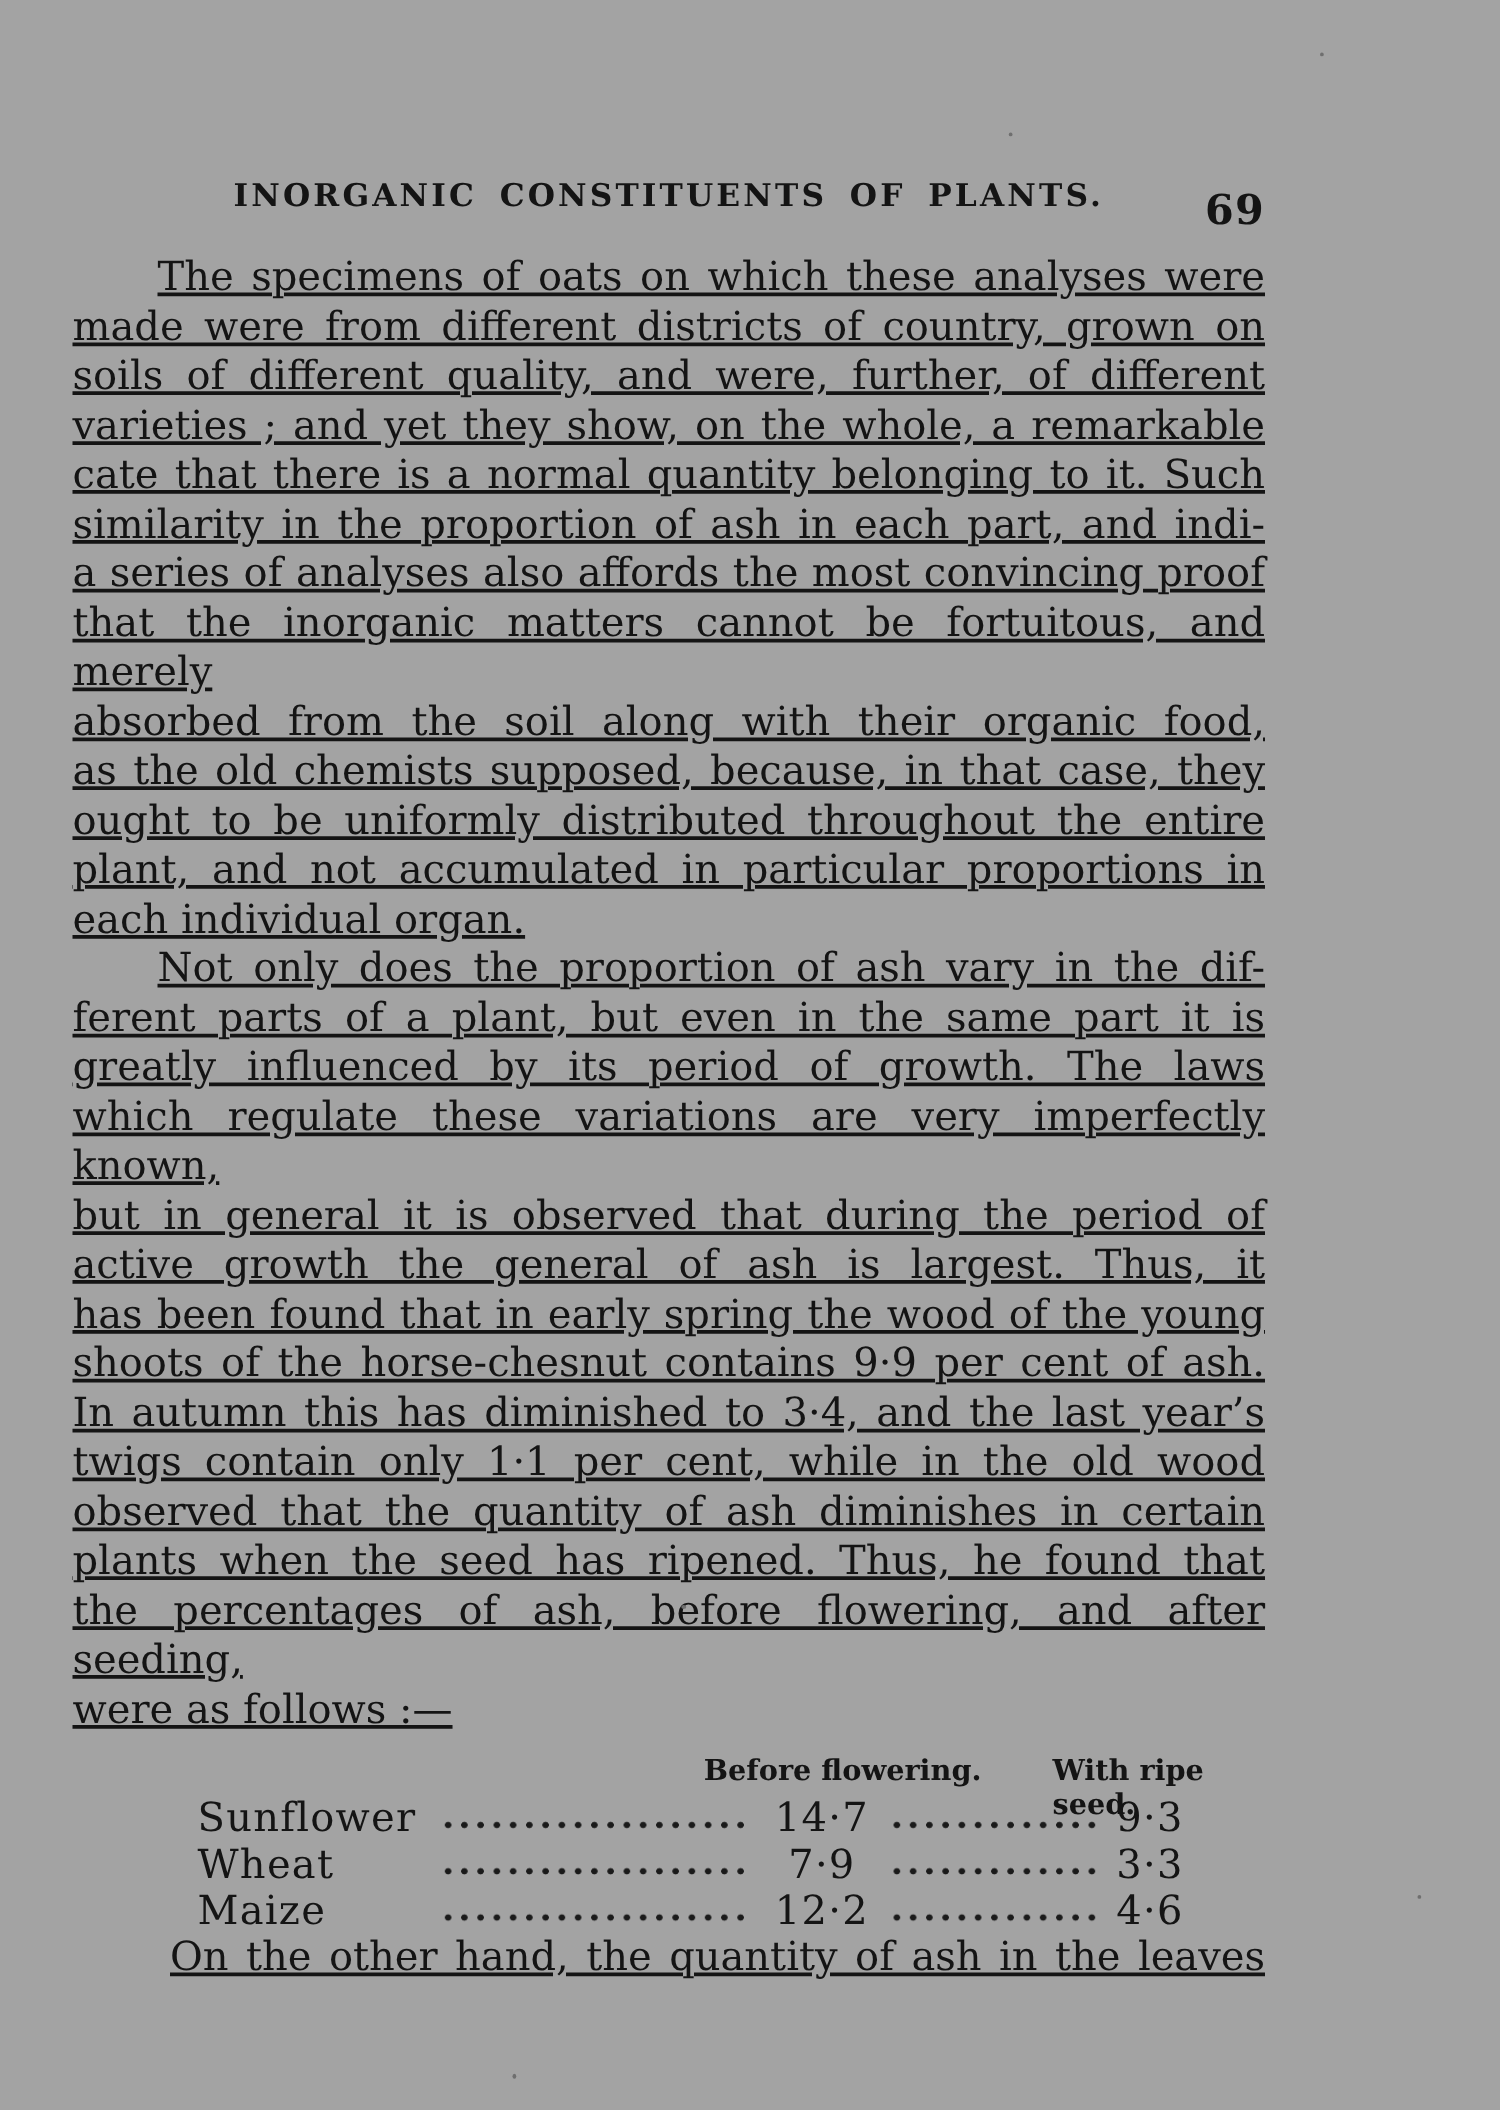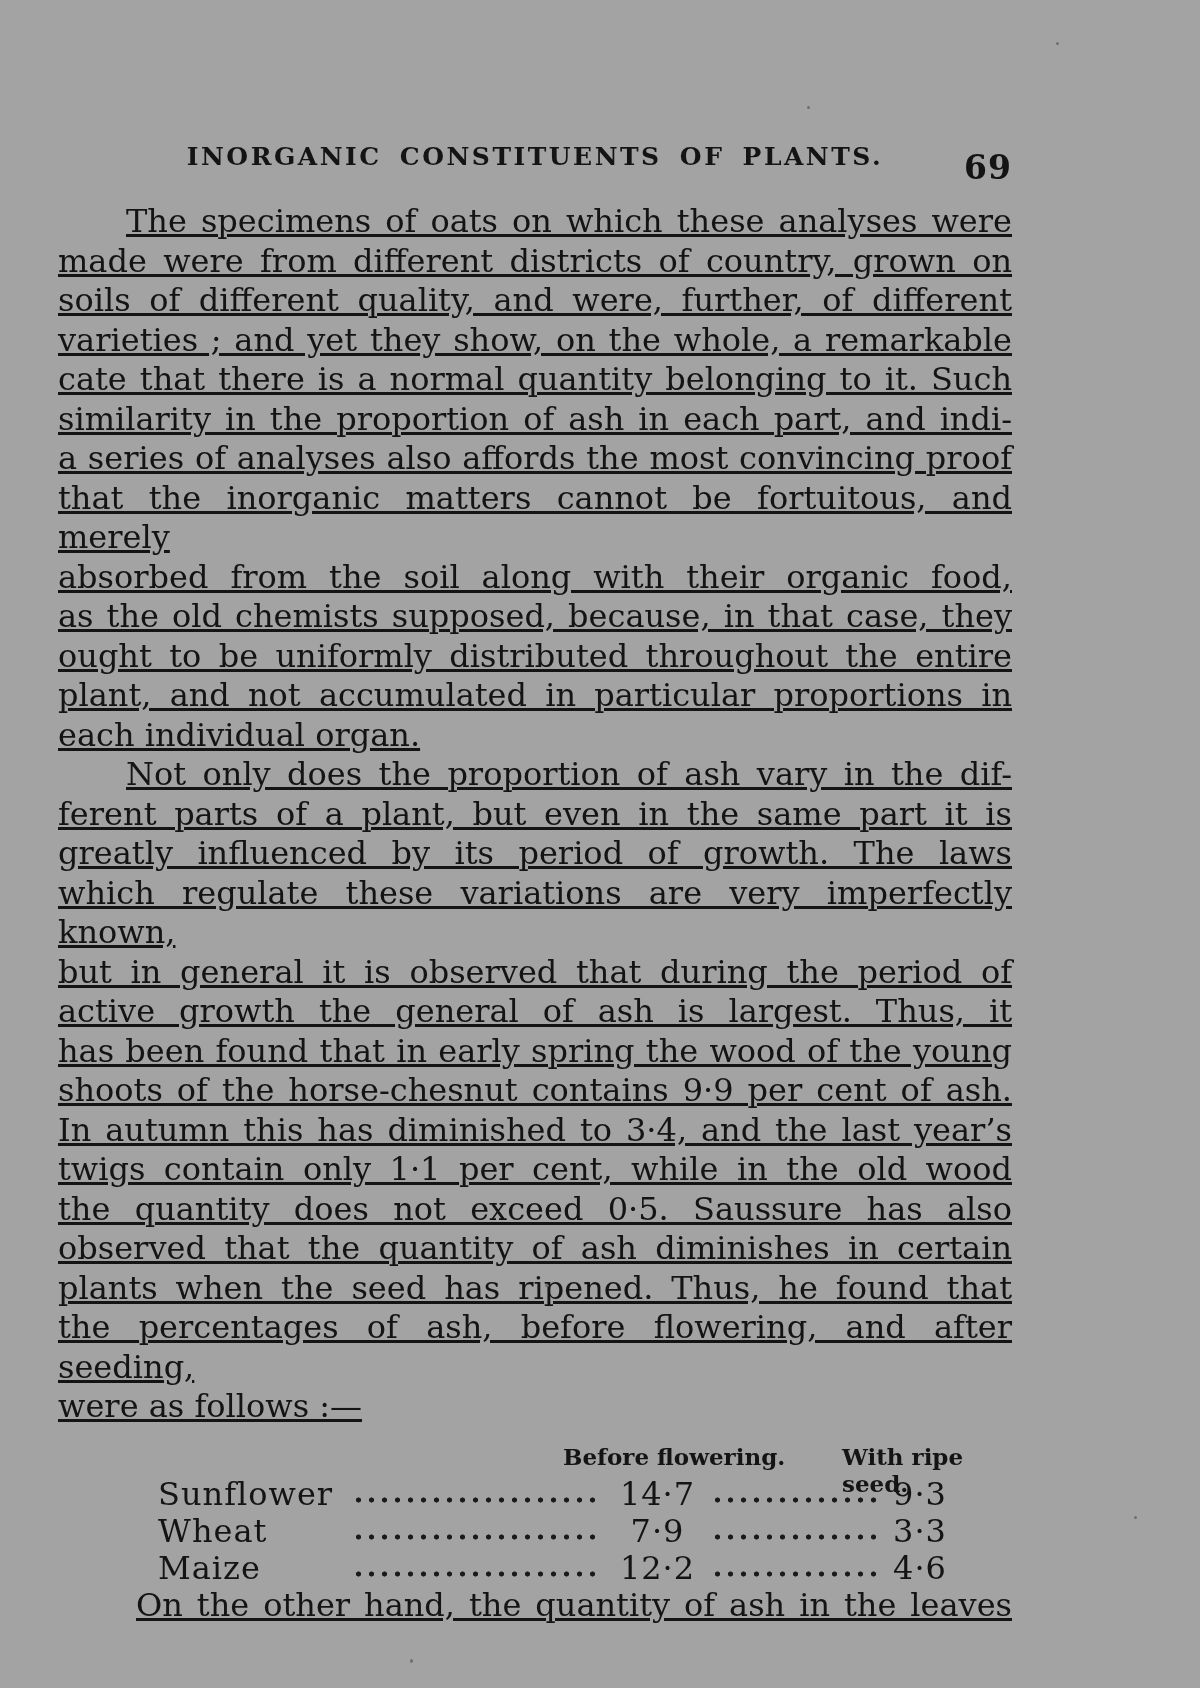--- a/index.html
+++ b/index.html
@@ -141,21 +141,20 @@
       <div class="line indent">Not only does the proportion of ash vary in the dif-</div>
       <div class="line">ferent parts of a plant, but even in the same part it is</div>
       <div class="line">greatly influenced by its period of growth.  The laws</div>
       <div class="line">which regulate these variations are very imperfectly known,</div>
       <div class="line">but in general it is observed that during the period of</div>
       <div class="line">active growth the general of ash is largest.   Thus, it</div>
       <div class="line">has been found that in early spring the wood of the young</div>
       <div class="line">shoots of the horse-chesnut contains 9·9 per cent of ash.</div>
       <div class="line">In autumn this has diminished to 3·4, and the last year’s</div>
       <div class="line">twigs contain only 1·1 per cent, while in the old wood</div>
-      <div class="line">the quantity does not exceed 0·5.  Saussure has also</div>
       <div class="line">observed that the quantity of ash diminishes in certain</div>
       <div class="line">plants when the seed has ripened.  Thus, he found that</div>
       <div class="line">the percentages of ash, before flowering, and after seeding,</div>
       <div class="line end">were as follows :—</div>
     </div>
 
     <div class="ashtable">
       <div class="thead">
         <span class="th1">Before flowering.</span>
         <span class="th2">With ripe seed.</span>

